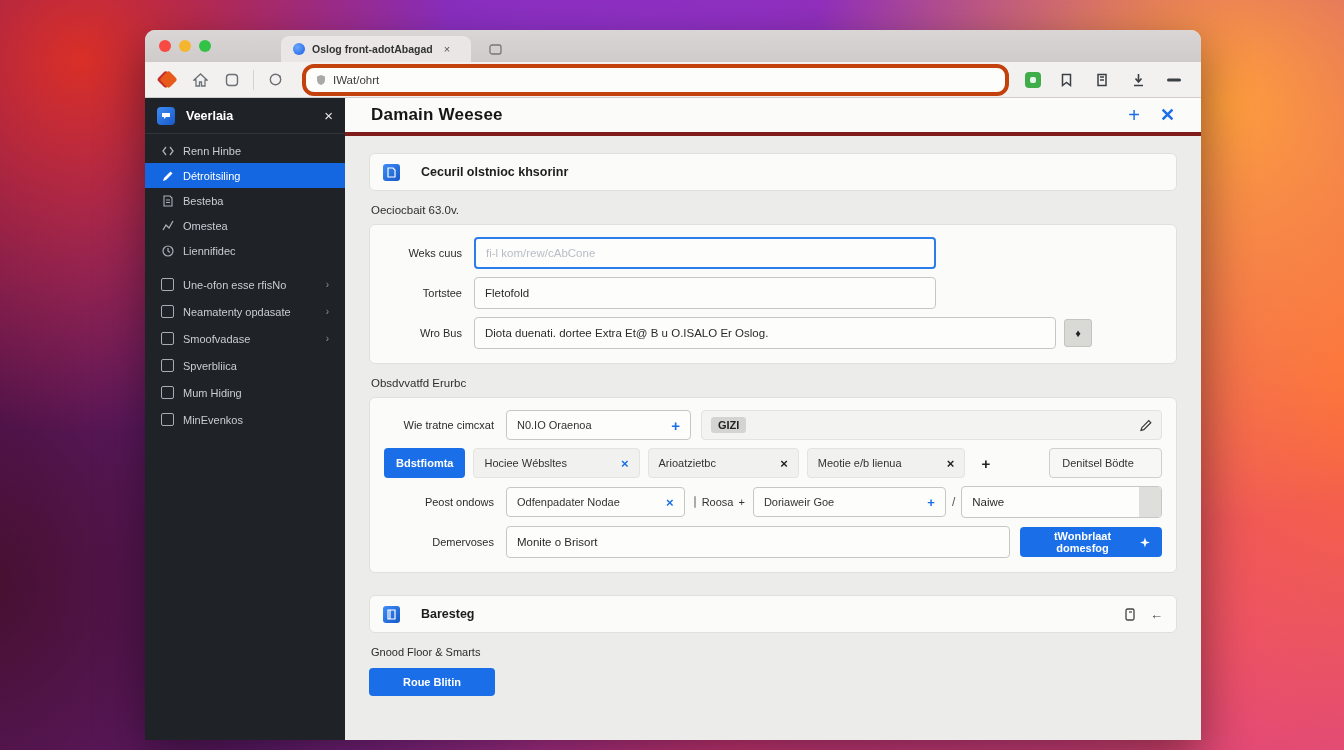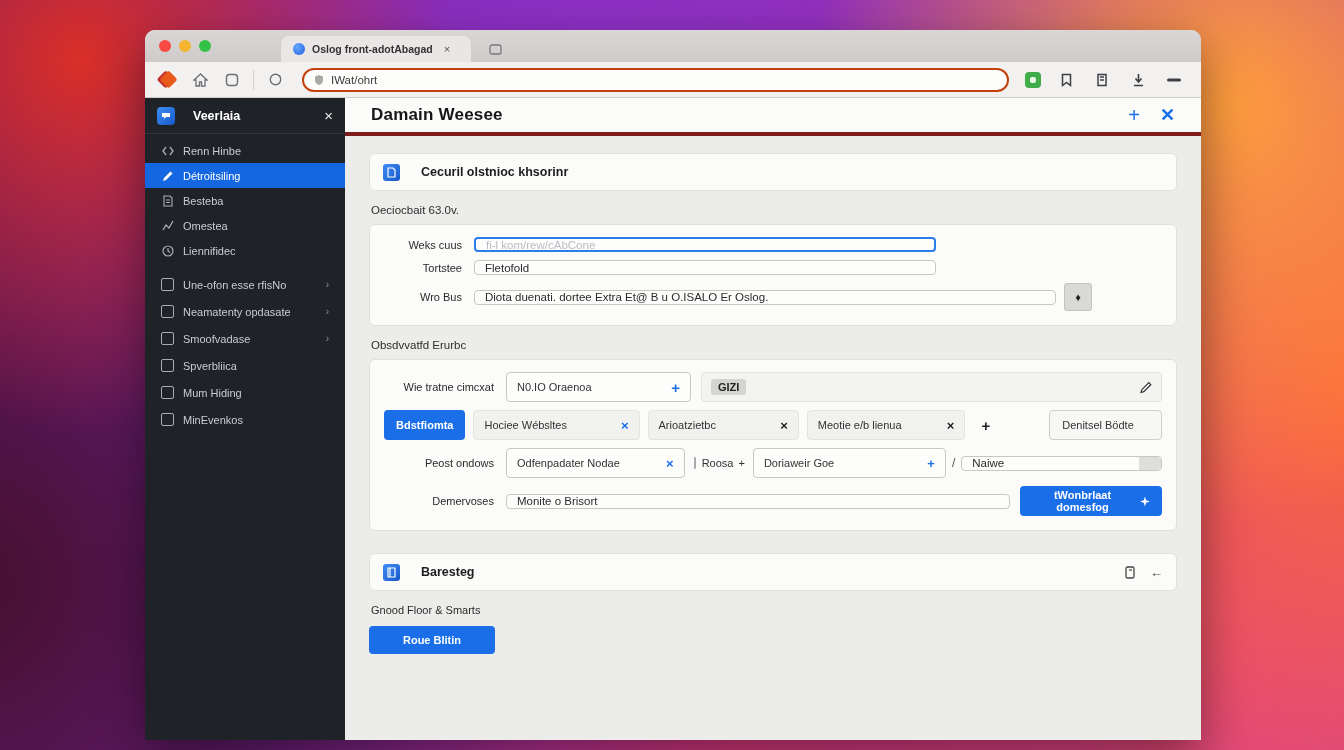--- a/index.html
+++ b/index.html
@@ -40,34 +40,34 @@
   .tab-x{ font-size:11px; color:#555; margin-left:4px; }
   .tab-stub{ height:26px; margin-top:6px; margin-left:6px; background:transparent; border-radius:8px 8px 0 0;
         display:flex; align-items:center; padding:0 12px; color:#666; font-size:11px;}
 
   
   .toolbar{ height:36px; background:#f3f1f0; border-bottom:1px solid #cfccca; display:flex; align-items:center; padding:0 12px; gap:10px; flex:0 0 auto;}
   .tb-ic{ width:22px; height:22px; display:flex; align-items:center; justify-content:center; color:#5f6368; }
   .back-diamond{ width:13px; height:13px; background:#e85a1a; border-radius:3px; transform:rotate(45deg);
                  box-shadow:-2px 2px 0 #c22d2d; }
   .tb-sep{ width:1px; height:20px; background:#d4d1cf; }
-  .urlbar{ flex:1; height:24px; background:#fdfdfc; border:2px solid #c2410c; border-radius:12px;
-           display:flex; align-items:center; gap:7px; padding:4px 10px; margin:0 6px; }
+  .urlbar{ flex:1; height:24px; background:#fdfdfc; border:4px solid #c2410c; border-radius:12px;
+           display:flex; align-items:center; gap:7px; padding:12px 10px; margin:0 6px; }
   .url-text{ font-size:11.5px; color:#3b3b3b; }
   .url-shield{ color:#9a9a98; }
   .ext-green{ width:16px; height:16px; border-radius:4px; background:#3fae4a; position:relative; }
   .ext-green:after{ content:""; position:absolute; left:5px; top:5px; width:6px; height:6px; background:#e8f6e9; border-radius:2px;}
   .tb-right{ display:flex; align-items:center; gap:14px; padding-right:4px; }
 
   
   .content{ flex:1; display:flex; min-height:0; }
 
   
   .sidebar{ width:200px; background:#1f2227; color:#c9cdd3; display:flex; flex-direction:column; flex:0 0 auto; }
-  .sb-header{ height:36px; display:flex; align-items:center; gap:18px; padding:0 12px; border-bottom:1px solid #31343a; }
+  .sb-header{ height:36px; display:flex; align-items:center; gap:11px; padding:0 12px; border-bottom:1px solid #31343a; }
   .sb-logo{ width:18px; height:18px; border-radius:4px; background:linear-gradient(135deg,#3f8df5,#1659c9);
             display:flex; align-items:center; justify-content:center; color:#fff; font-size:10px; }
   .sb-title{ font-size:12.5px; font-weight:bold; color:#fff; flex:1; }
   .sb-close{ color:#e8e8e8; font-size:15px; cursor:pointer; }
   .sb-items{ padding-top:4px; }
   .sb-item{ height:25px; display:flex; align-items:center; gap:9px; padding:0 16px; font-size:11px; cursor:pointer; }
   .sb-item .ic{ width:13px; height:13px; flex:0 0 auto; display:flex; align-items:center; justify-content:center; color:#aab0b8; }
   .sb-item.sel{ background:#1467e0; color:#fff; }
   .sb-item.sel .ic{ color:#fff; }
   .sb-item .lbl{ flex:1; white-space:nowrap; overflow:hidden; }
@@ -93,21 +93,21 @@
   .card-head .h-title{ font-size:12.5px; font-weight:bold; color:#1d1d1d; flex:1; }
   .head-icons{ display:flex; align-items:center; gap:12px; color:#444; }
 
   .section-label{ font-size:11.5px; color:#2e2e2e; margin:13px 2px 8px 2px; }
 
   .form-card{ padding:12px 14px; }
   .frow{ display:flex; align-items:center; margin-bottom:8px; }
   .frow:last-child{ margin-bottom:2px; }
   .flabel{ width:78px; text-align:right; font-size:11px; color:#2b2b2b; margin-right:12px; flex:0 0 auto; white-space:nowrap;}
   .flabel.w110{ width:110px; }
-  .input{ height:15px; border:1px solid #c7c7c4; border-radius:4px; background:#fdfdfc;
+  .input{ height:32px; border:1px solid #c7c7c4; border-radius:4px; background:#fdfdfc;
           font-size:11.5px; color:#2b2b2b; padding:0 10px; display:flex; align-items:center; }
   .input.focus{ border:2px solid #2b7de9; }
   .input input{ border:none; outline:none; width:100%; font-size:11.5px; font-family:inherit; background:transparent; color:#2b2b2b;}
   .input input::placeholder{ color:#b9bcc4; }
   .sq-btn{ width:28px; height:28px; background:#d9d9d6; border:1px solid #c3c3c0; border-radius:3px;
            display:flex; align-items:center; justify-content:center; font-size:11px; color:#222; margin-left:8px;}
 
   .select-box{ width:185px; height:30px; border:1px solid #c7c7c4; border-radius:4px; background:#fdfdfc;
                display:flex; align-items:center; padding:0 10px; font-size:11px; color:#333; }
   .select-box .plus{ margin-left:auto; color:#1a6fe8; font-size:15px; font-weight:bold; }

